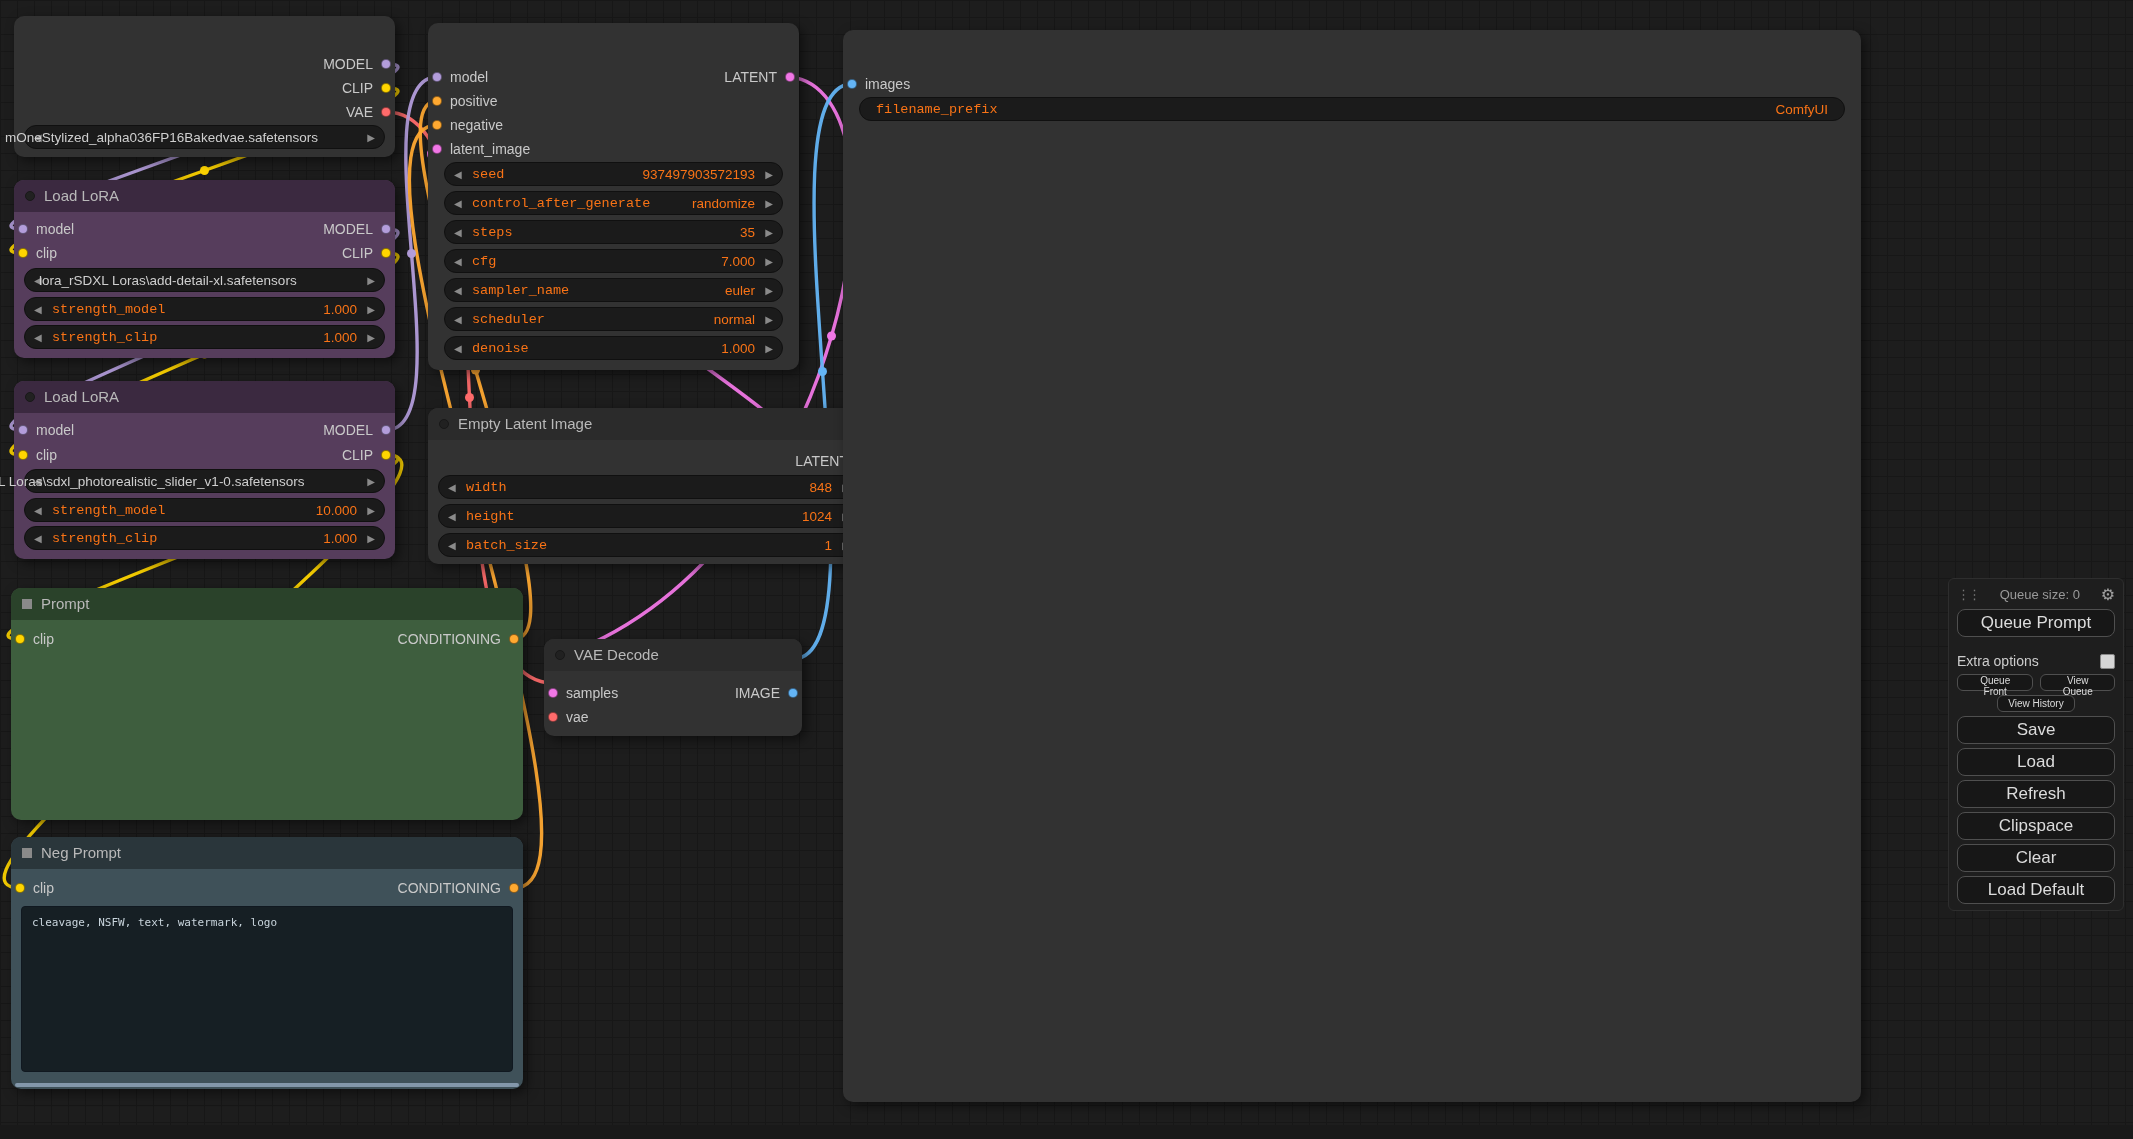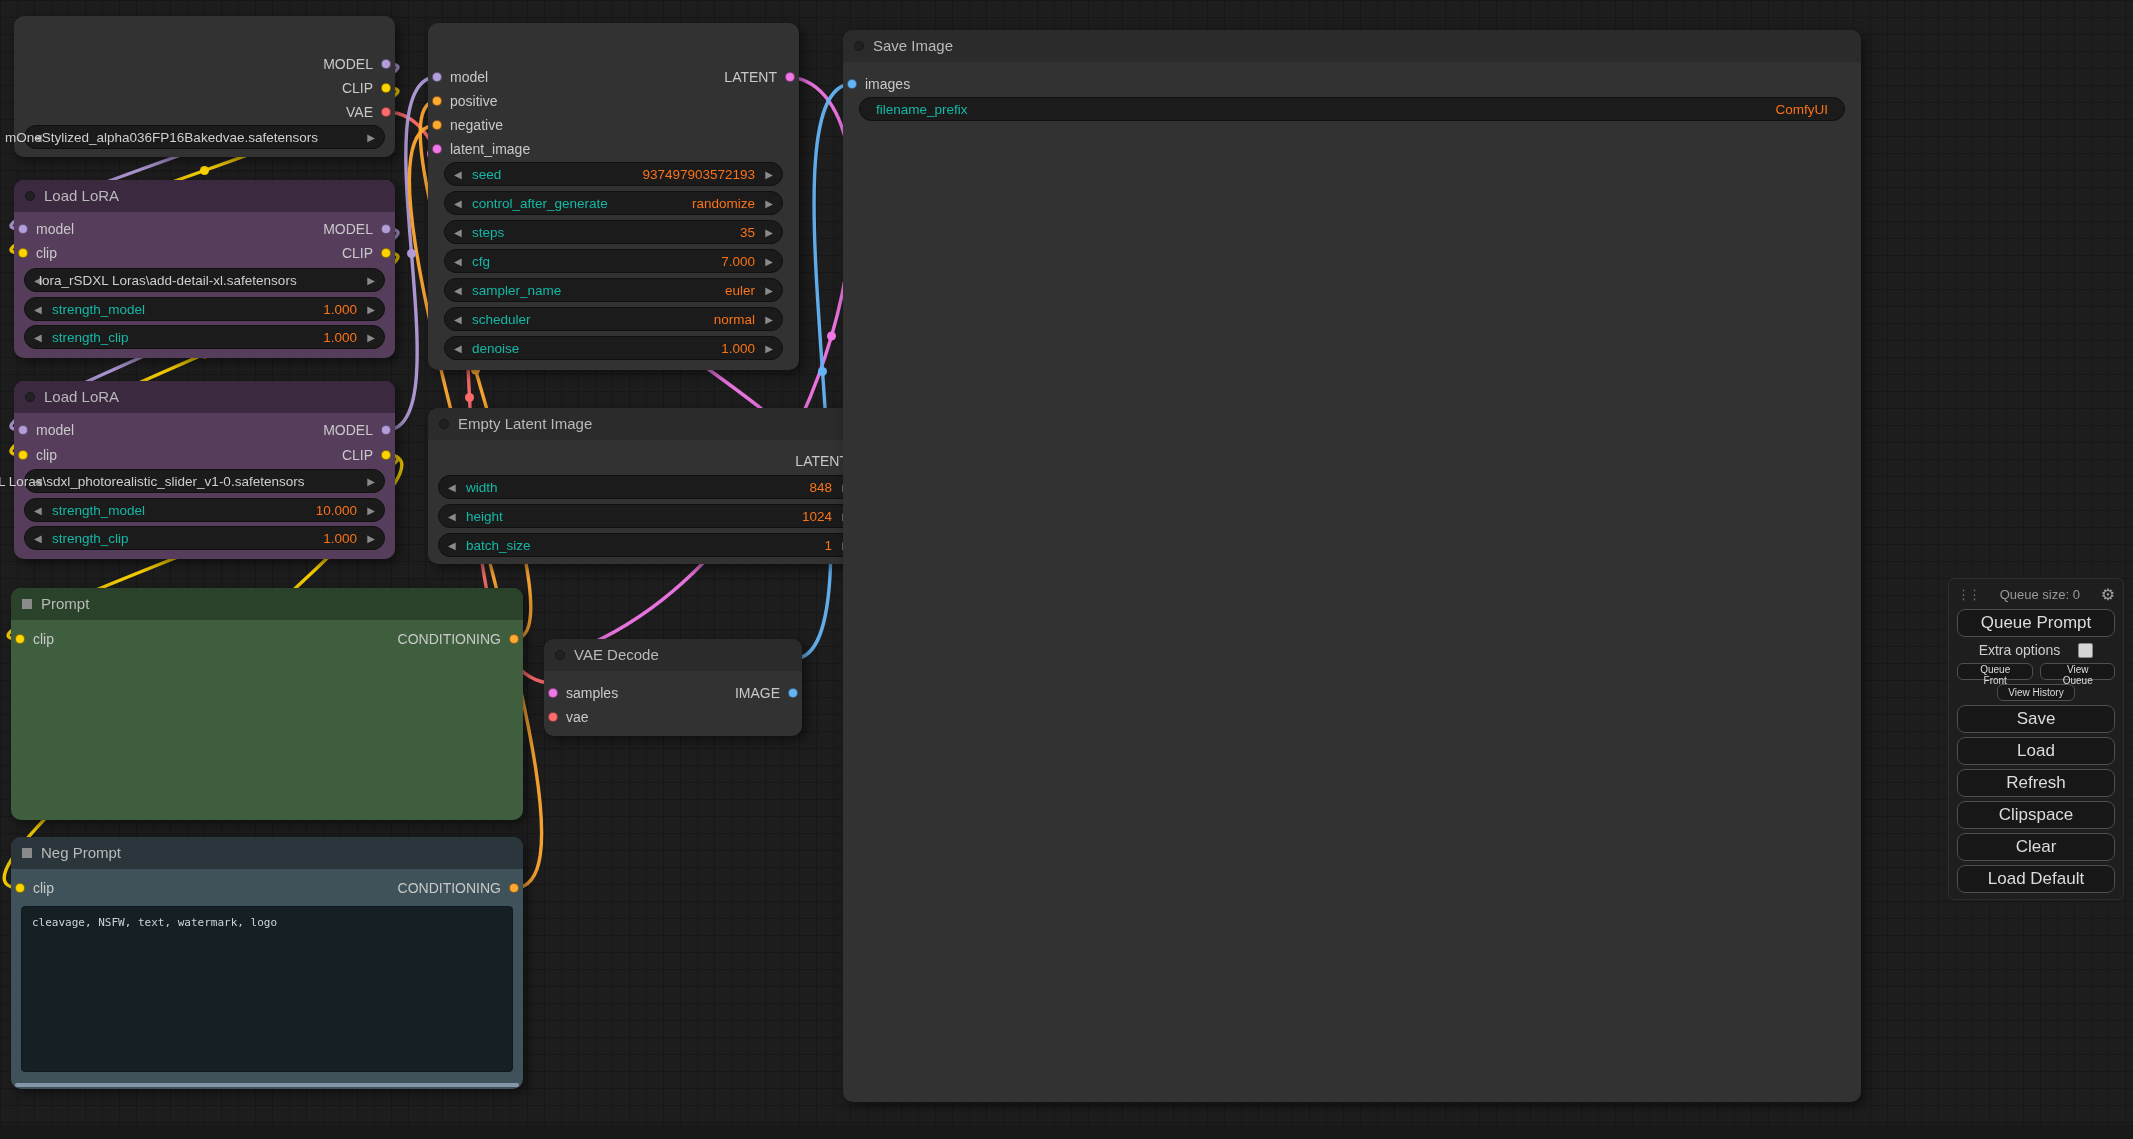--- a/index.html
+++ b/index.html
@@ -40,40 +40,40 @@
   .in-label{position:absolute;left:22px;}
   .out-label{position:absolute;right:22px;}
   .dot{position:absolute;top:5px;width:10px;height:10px;border-radius:50%;box-sizing:border-box;border:1px solid rgba(0,0,0,.45);}
   .dot.in{left:4px}.dot.out{right:4px}
   .c-model{background:#b39ddb}.c-clip{background:#ffd500}.c-vae{background:#ff6b6b}
   .c-cond{background:#ffa931}.c-latent{background:#f177e6}.c-image{background:#64b5f6}
 
   .pill{position:absolute;height:24px;background:#1b1b1b;border:1px solid #101010;border-radius:13px;font-size:13.5px;box-sizing:border-box;}
   .arrL,.arrR{position:absolute;top:50%;transform:translateY(-50%);font-size:10px;color:#8a8a8a;}
   .arrL{left:9px}.arrR{right:9px}
-  .wlabel{position:absolute;left:27px;top:50%;transform:translateY(-50%);color:#14b8a6;white-space:nowrap;}
+  .wlabel{position:absolute;left:27px;top:50%;transform:translateY(-50%);color:#f97316;white-space:nowrap;font-family:Liberation Mono, monospace;}
   .wvalue{position:absolute;right:27px;top:50%;transform:translateY(-50%);color:#f97316;white-space:nowrap;}
   .combo-text{position:absolute;top:50%;transform:translateY(-50%);color:#cfcfcf;white-space:nowrap;}
   .pill.plain .wlabel{left:16px}.pill.plain .wvalue{right:16px}
 
   .prompt-text{position:absolute;border-radius:4px;padding:8px 10px;box-sizing:border-box;
     font-family:"DejaVu Sans Mono",monospace;font-size:11px;line-height:1.45;white-space:pre-wrap;overflow:hidden;}
   .ta-green{background:#1a2a1a;color:#d8e0d8;border:1px solid #142114;}
   .ta-blue{background:#161f24;color:#c8d4dc;border:1px solid #101820;}
   .sel-strip{position:absolute;left:4px;right:4px;bottom:2px;height:4px;background:#8fa3b8;border-radius:2px;opacity:.85;}
 
   
   .queue-panel{position:absolute;left:1948px;top:578px;width:176px;z-index:5;background:#1e1e1e;
     border:1px solid #2e2e2e;border-radius:6px;padding:6px 8px;box-sizing:border-box;display:flex;flex-direction:column;}
   .qp-header{display:flex;justify-content:space-between;align-items:center;height:18px;color:#999;font-size:13px;}
   .drag-dots{color:#777;font-size:13px;letter-spacing:-2px;cursor:grab;}
   .gear{color:#a0a0a0;font-size:16px;cursor:pointer;}
   .qp-btn{background:#171717;border:1px solid #4f4f4f;border-radius:8px;color:#dcdcdc;font-family:"Liberation Sans",sans-serif;cursor:pointer;}
   .qp-primary{height:28px;margin-top:6px;font-size:17px;}
-  .qp-extra{margin-top:4px;height:18px;display:flex;align-items:center;justify-content:center;gap:18px;font-size:14px;color:#ccc;}
+  .qp-extra{margin-top:15px;height:18px;display:flex;align-items:center;justify-content:space-between;gap:18px;font-size:14px;color:#ccc;}
   .qp-check{width:13px;height:13px;background:#d6d6d6;border:1px solid #888;border-radius:2px;cursor:pointer;}
   .qp-smallrow{margin-top:4px;display:flex;gap:7px;justify-content:center;}
   .qp-small{height:17px;font-size:10px;padding:0 10px;border-radius:6px;}
   .qp-big{height:28px;margin-top:4px;font-size:17px;}
   .mt-lg{}
 </style>
 </head>
 <body>
 
 <svg class="wires" width="2133" height="1139" viewBox="0 0 2133 1139">
@@ -328,24 +328,20 @@
     <span class="slot-label out-label">IMAGE</span>
     <span class="dot out c-image"></span>
   </div>
   <div class="slot" style="top:68px">
     <span class="dot in c-vae"></span>
     <span class="slot-label in-label">vae</span>
   </div>
 </div>
 
 <div class="node node-default" style="left:843px;top:30px;width:1018px;height:1072px">
-  <div class="node-header hdr-default">
-    <span class="title-dot"></span>
-    <span class="node-title">Save Image</span>
-  </div>
   <div class="slot" style="top:44px">
     <span class="dot in c-image"></span>
     <span class="slot-label in-label">images</span>
   </div>
   <div class="pill plain" style="left:16px;right:16px;top:67px">
     <span class="wlabel">filename_prefix</span>
     <span class="wvalue">ComfyUI</span>
   </div>
 </div>
 

